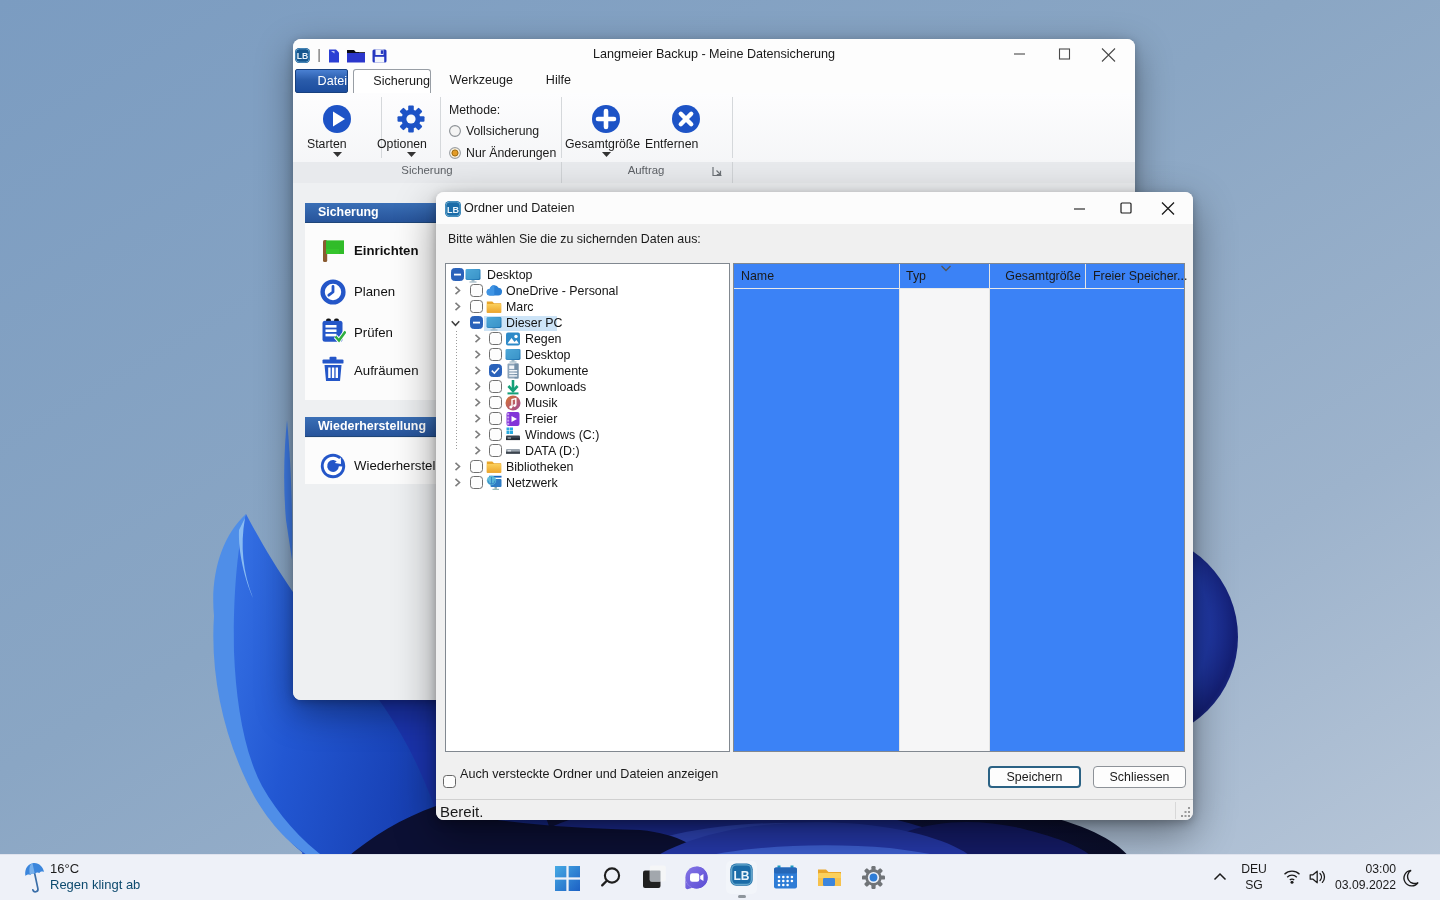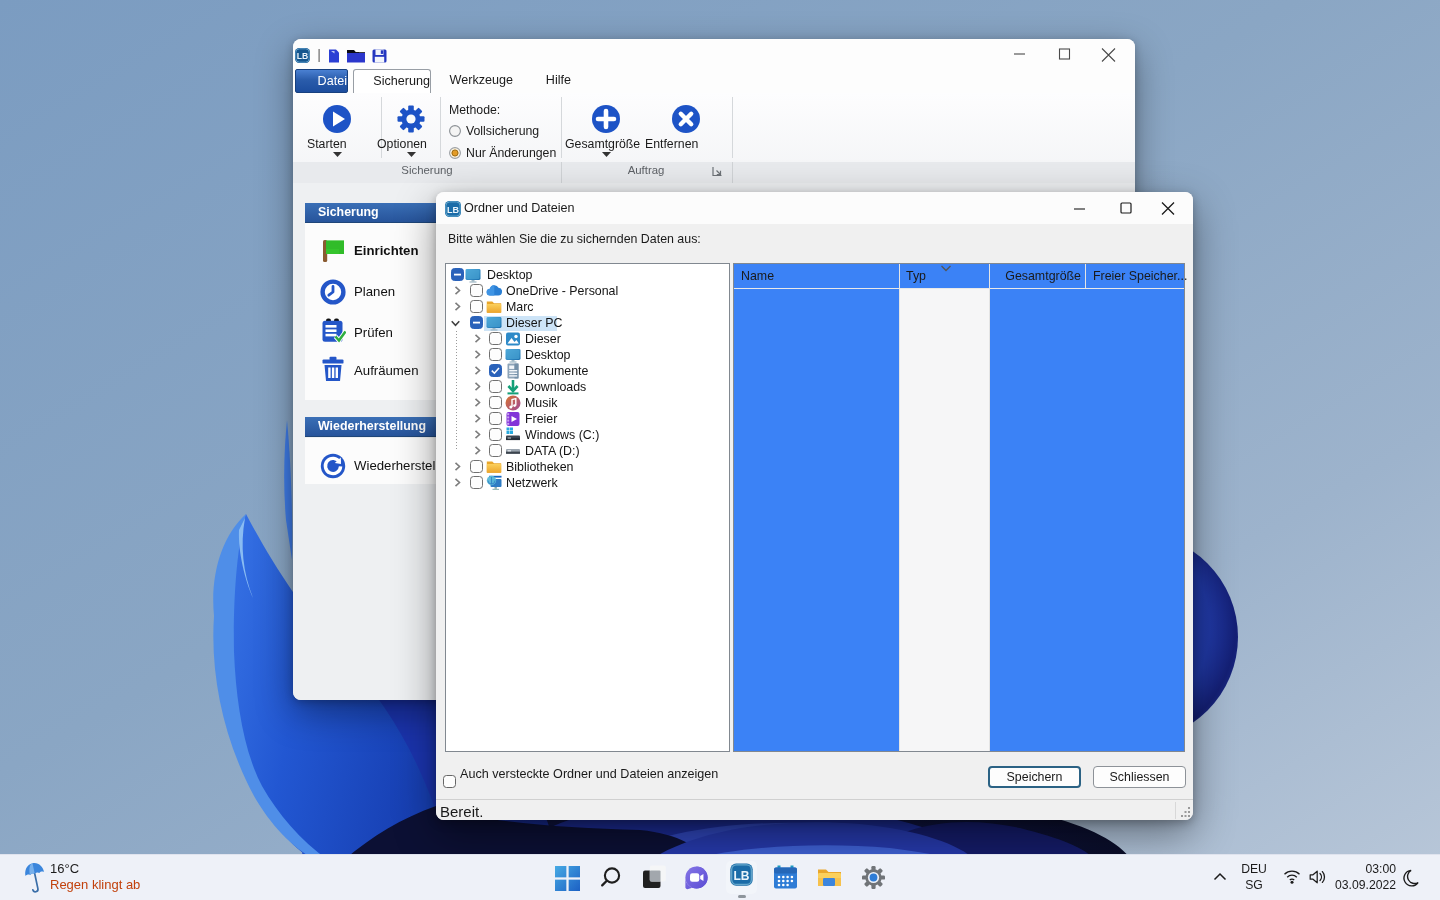--- a/index.html
+++ b/index.html
@@ -100,20 +100,21 @@
 <path d="M245,518 C240,546 243,572 253,598 C245,580 238,552 239,530 Z" fill="#8abcf2"></path>
 <path d="M287,420 C291,462 293,520 292,560 L286,520 C283,485 284,450 287,420 Z" fill="#3f7ce8"></path>
 <path d="M344,860 C372,836 402,818 436,806 C480,822 560,828 640,830 C680,834 700,848 706,860 Z" fill="#0c1034"></path>
 <path d="M650,860 C700,828 780,818 860,824 C920,830 960,845 975,860 Z" fill="#2538a8"></path>
 <path d="M690,860 C740,846 820,842 890,848 C920,852 945,856 955,860 Z" fill="#3d5fd0"></path>
 </svg>
 </div>
 
 <div class="abs" id="app">
   <div class="abs" id="titlebar"></div>
+  <div class="abs" id="apptitle">Langmeier Backup - Meine Datensicherung</div>
   <svg class="abs" style="left:2px;top:9px" width="100" height="16" viewBox="0 0 100 16">
 
     <rect x="0" y="0" width="15" height="15" rx="4.2" fill="#15568e"></rect>
     <rect x="0.8" y="0.8" width="13.4" height="13.4" rx="3.6" fill="none" stroke="#5e9cc8" stroke-width="1"></rect>
     <text x="7.5" y="11.2" font-size="8.6" font-weight="bold" fill="#e8f2fa" text-anchor="middle" font-family="Liberation Sans">LB</text>
     <rect x="23.5" y="1" width="1.2" height="13" fill="#6a6a6a"></rect>
 
     <path d="M34,1.5 L41,1.5 L44,4.5 L44,14.5 L34,14.5 Z" fill="#2b3fd4"></path>
     <path d="M36,3 L39.5,3 L39.5,5.5 Z" fill="#b9c6f2"></path>
 
@@ -413,21 +414,21 @@
     </div>
 
     <div class="trow" style="top:67px">
       <svg class="exp" style="left:26px" viewBox="0 0 9 9">
           <path d="M2.5,0.8 L6.5,4.5 L2.5,8.2" fill="none" stroke="#7d7d7d" stroke-width="1.6"></path>
         </svg>
       <span class="cb" style="left:42px"></span>
       <svg class="tic" style="left:58px" viewBox="0 0 16 16">
           <use href="#ic-img"></use>
         </svg>
-      <span class="abs" style="left:78px">Dieser</span>
+      <span class="abs" style="left:78px">Regen</span>
     </div>
     <div class="trow" style="top:83px">
       <svg class="exp" style="left:26px" viewBox="0 0 9 9">
           <path d="M2.5,0.8 L6.5,4.5 L2.5,8.2" fill="none" stroke="#7d7d7d" stroke-width="1.6"></path>
         </svg>
       <span class="cb" style="left:42px"></span>
       <svg class="tic" style="left:58px" viewBox="0 0 16 16">
           <use href="#ic-mon"></use>
         </svg>
       <span class="abs" style="left:78px">Desktop</span>
@@ -554,21 +555,21 @@
 <div class="abs" id="taskbar">
 
   <svg class="abs" style="left:24px;top:6px" width="22" height="34" viewBox="0 0 22 34">
     <g transform="rotate(-12 11 14)">
       <path d="M11,2 C5,2 1.5,7.5 1.5,13 C3,11.8 5,11.8 6.3,13 C7.5,11.6 9.6,11.6 11,13 C12.4,11.6 14.5,11.6 15.7,13 C17,11.8 19,11.8 20.5,13 C20.5,7.5 17,2 11,2 Z" fill="#3b86dc"></path>
       <path d="M11,2 C8,2 6,7.5 6,13 C7.5,11.6 9.6,11.6 11,13 Z" fill="#77b0ec"></path>
       <path d="M11,13 L11,28 a2.6,2.6 0 0 1 -5.2,0" fill="none" stroke="#3a6ea8" stroke-width="1.7" stroke-linecap="round"></path>
     </g>
   </svg>
   <div class="abs" style="left:50px;top:6px;font-size:13px;color:#1c1c1c">16°C</div>
-  <div class="abs" style="left:50px;top:22px;font-size:13px;color:#c2410c">Regen klingt ab</div>
+  <div class="abs" style="left:50px;top:22px;font-size:13px;color:#0c4a6e">Regen klingt ab</div>
 
   <svg class="tbic" style="left:555px;top:11px" width="24" height="24" viewBox="0 0 24 24">
     <defs>
         <linearGradient id="gwin" x1="0" y1="0" x2="1" y2="1">
           <stop offset="0" stop-color="#46aae4"></stop>
           <stop offset="1" stop-color="#1c60c4"></stop>
         </linearGradient>
       </defs>
     <rect x="0" y="0" width="24" height="24" fill="url(#gwin)"></rect>
     <rect x="10.9" y="0" width="2.2" height="24" fill="#eef1f8"></rect>

